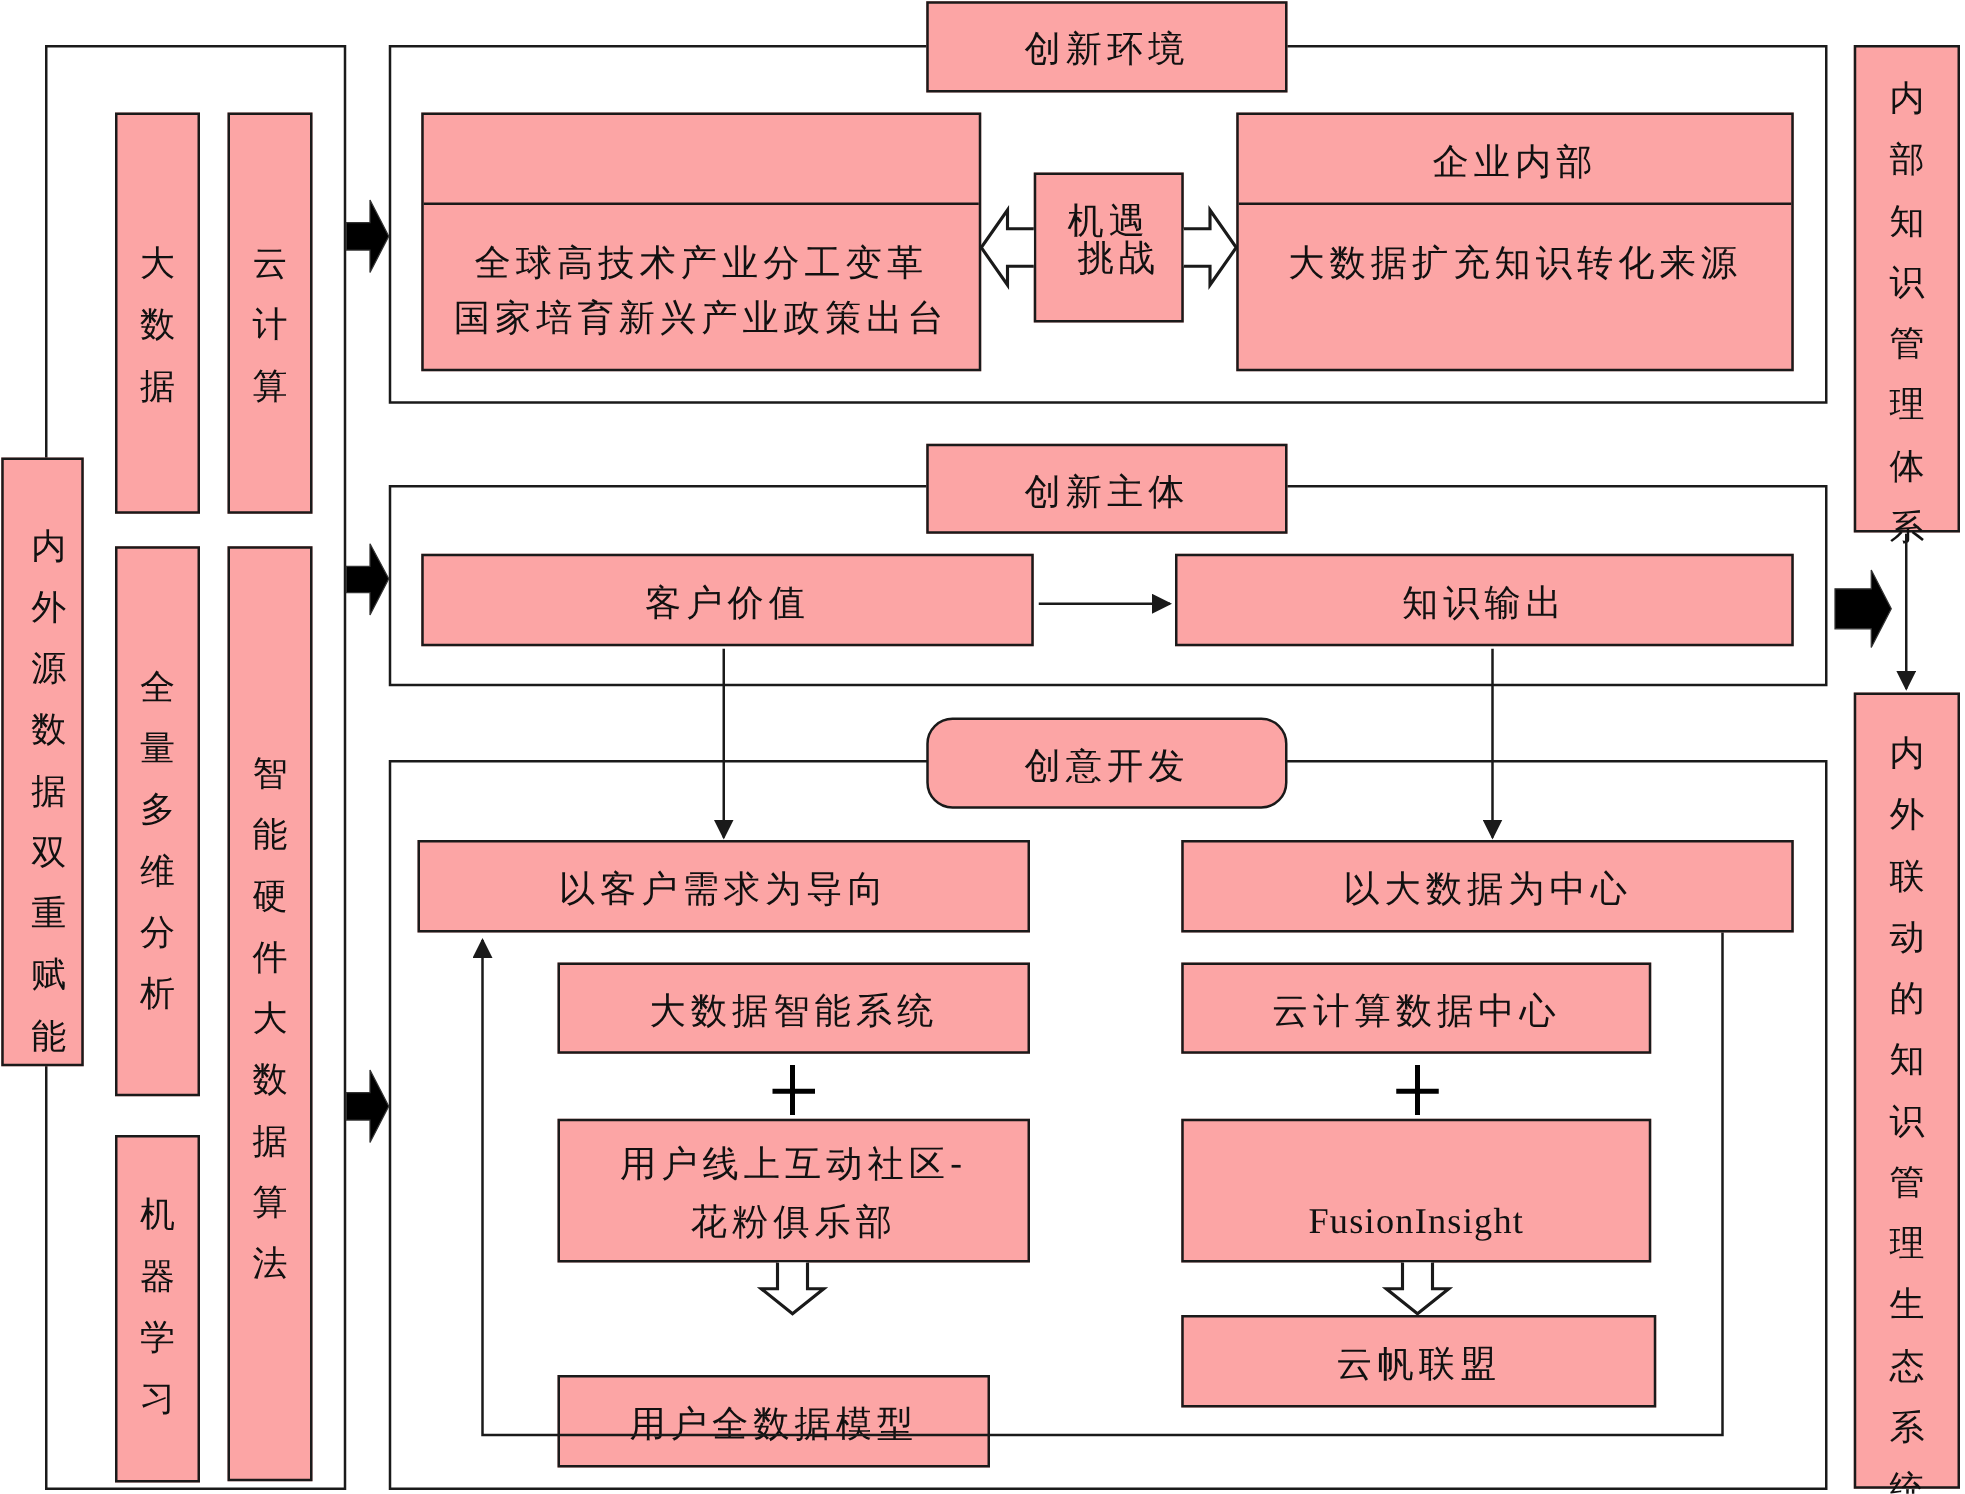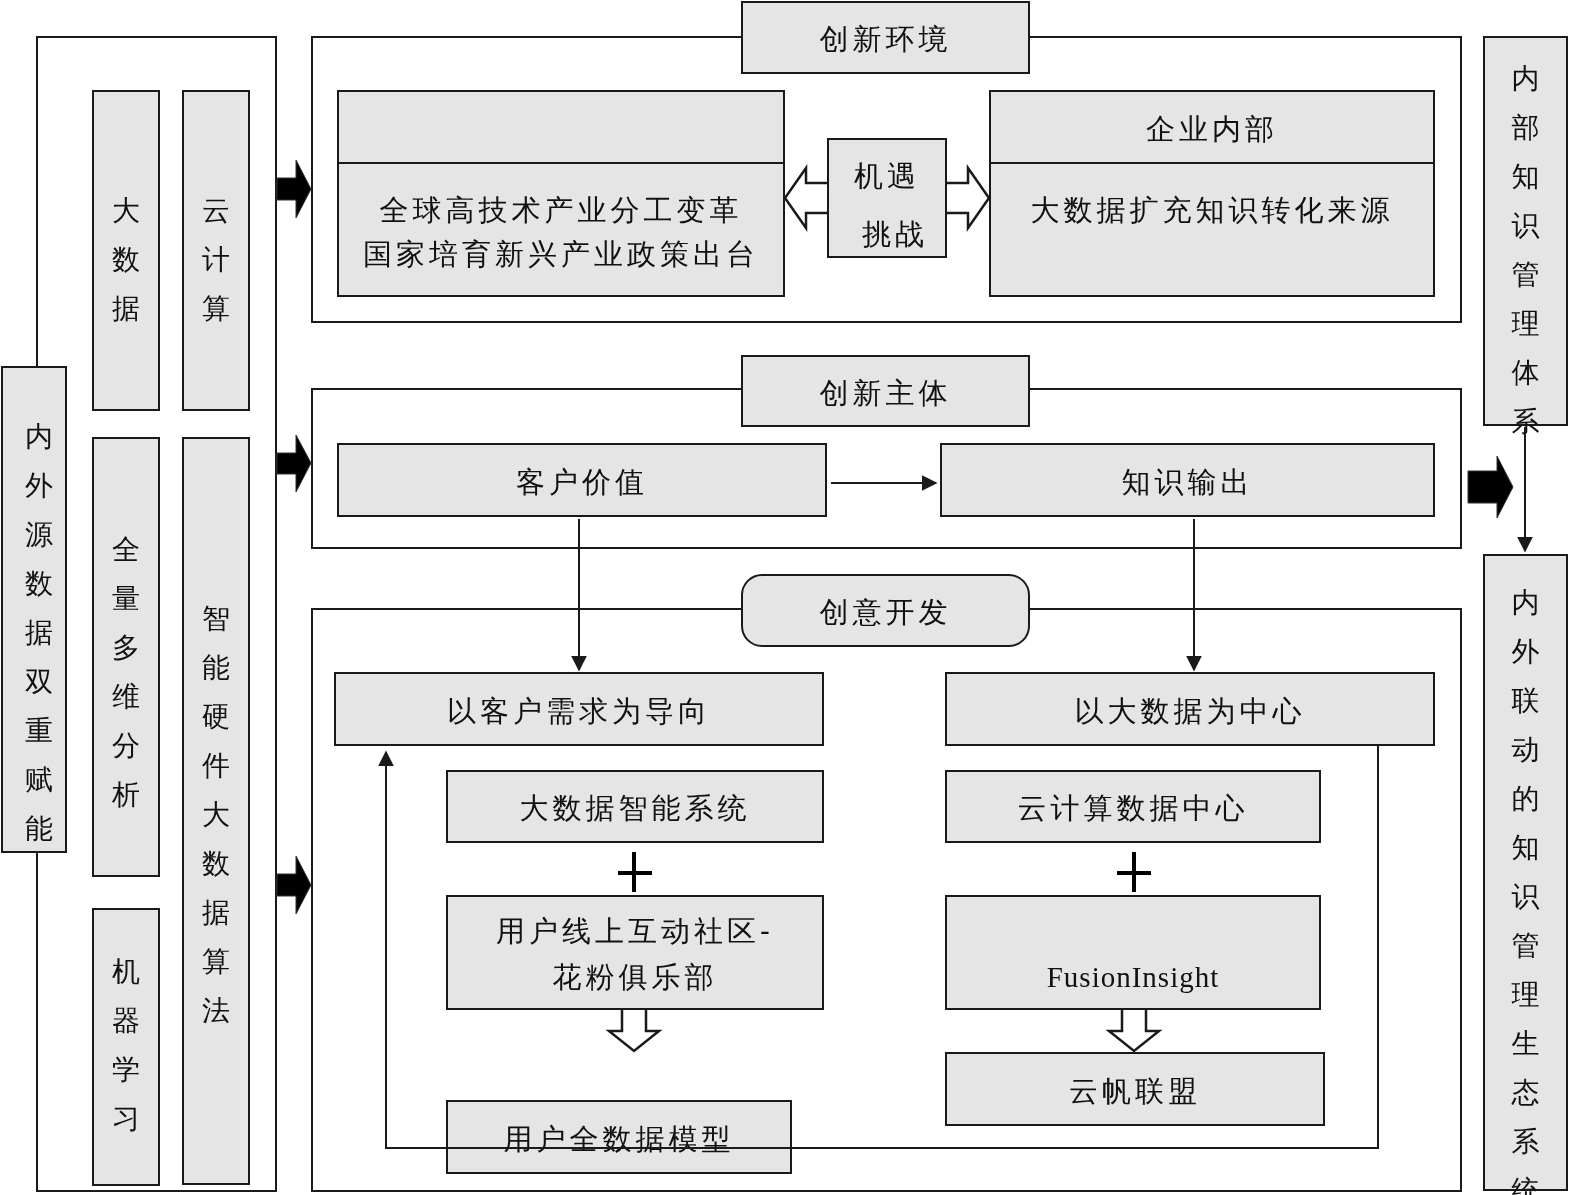--- a/index.html
+++ b/index.html
@@ -1,18 +1,18 @@
 <!DOCTYPE html>
 <html><head>
 <meta charset="utf-8">
 <style>
   html, body { margin: 0; padding: 0; background: #ffffff; }
   body { width: 1572px; height: 1195px; position: relative; overflow: hidden;
          font-family: "DejaVu Serif", "Liberation Serif", serif; color: #111; }
-  .box { position: absolute; box-sizing: border-box; border: 2.5px solid #1a1a1a; background: #e5e5e5; }
+  .box { position: absolute; box-sizing: border-box; border: 2.5px solid #1a1a1a; background: #fca5a5; }
   .frame { position: absolute; box-sizing: border-box; border: 2.5px solid #1a1a1a; background: transparent; }
   .vtext { position: absolute; left: 0; right: 0; text-align: center; font-size: 28px; line-height: 49px;
            writing-mode: horizontal-tb; white-space: pre; }
   .htext { position: absolute; left: 0; right: 0; text-align: center; font-size: 29px; letter-spacing: 4px; white-space: nowrap; }
   .htext.two { line-height: 44px; }
   svg.overlay { position: absolute; left: 0; top: 0; width: 1572px; height: 1195px; pointer-events: none; }
   .fusion { font-family: "Liberation Serif", "DejaVu Serif", serif; letter-spacing: 1px; }
 </style>
 </head>
 <body>
@@ -45,21 +45,21 @@
 </div>
 
 <div class="box" style="left:337px;top:90px;width:448px;height:207px;">
   <div style="position:absolute;left:0;right:0;top:70px;border-top:2.5px solid #1a1a1a;"></div>
   <div class="htext two" style="top:96px;">全球高技术产业分工变革</div>
   <div class="htext two" style="top:140px;">国家培育新兴产业政策出台</div>
 </div>
 
 <div class="box" style="left:827px;top:138px;width:120px;height:120px;">
   <div class="htext two" style="top:14px;">机遇</div>
-  <div class="htext two" style="top:72px;padding-left:16px;">挑战</div>
+  <div class="htext two" style="top:44px;padding-left:16px;">挑战</div>
 </div>
 
 <div class="box" style="left:989px;top:90px;width:446px;height:207px;">
   <div style="position:absolute;left:0;right:0;top:70px;border-top:2.5px solid #1a1a1a;"></div>
   <div class="htext" style="top:18px;">企业内部</div>
   <div class="htext two" style="top:96px;">大数据扩充知识转化来源</div>
 </div>
 
 <div class="frame" style="left:311px;top:388px;width:1151px;height:161px;"></div>
 <div class="box" style="left:741px;top:355px;width:289px;height:72px;">

